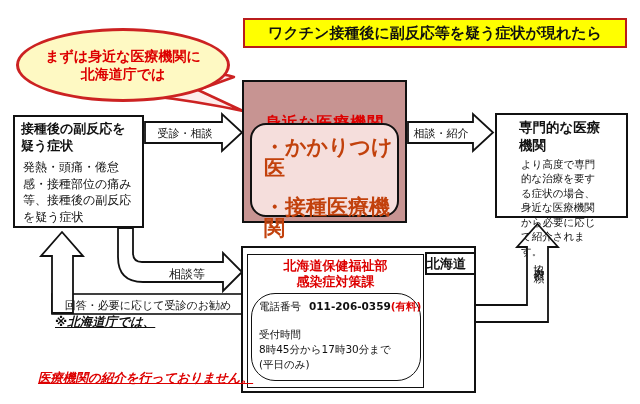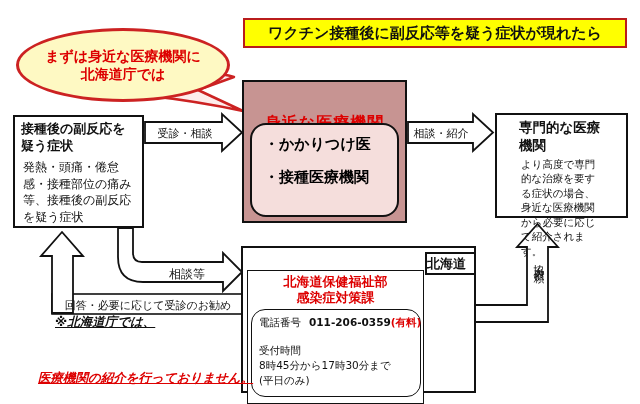--- a/index.html
+++ b/index.html
@@ -20,34 +20,34 @@
   .box{border:2px solid #111;background:#fff;}
   .left-box{left:13px;top:115px;width:131px;height:113px;padding:4px 6px;}
   .left-box .title{font-size:13px;font-weight:700;line-height:1.3;color:#111;}
   .left-box .body{font-size:12px;line-height:1.4;color:#111;margin-top:4px;padding-left:2px;}
 
   .center-box{left:242px;top:80px;width:165px;height:143px;background:#c79492;border:2px solid #111;}
   .center-box .header{text-align:center;font-size:16px;font-weight:700;color:#dd0000;
     padding-top:8px;letter-spacing:1px;margin-top:23px;}
   .center-inner{position:absolute;left:6px;top:41px;right:6px;bottom:4px;background:#f5dedc;
     border:2px solid #111;border-radius:16px;padding:12px 0 0 12px;}
-  .center-inner .item{font-size:15px;font-weight:700;color:#000000;line-height:1.0;margin-bottom:18px;}
+  .center-inner .item{font-size:21px;font-weight:700;color:#c2410c;line-height:1.0;margin-bottom:18px;}
 
   .right-box{left:495px;top:113px;width:133px;height:105px;padding:4px 22px;}
   .right-box .title{font-size:13.5px;font-weight:700;color:#111;}
   .right-box .body{font-size:10.5px;line-height:1.38;color:#111;margin-top:2px;padding-left:2px;}
 
   .contact-outer{left:241px;top:246px;width:235px;height:147px;border:2px solid #111;background:#fff;}
   .region-tag{position:absolute;left:182px;top:4px;width:51px;height:23px;border:2px solid #111;
     background:#fff;display:flex;align-items:center;justify-content:flex-start;
     font-size:13px;font-weight:600;color:#111;}
-  .contact-inner{position:absolute;left:4px;top:22px;width:177px;height:134px;border:1.5px solid #111;background:#fff;}
+  .contact-inner{position:absolute;left:4px;top:6px;width:177px;height:134px;border:1.5px solid #111;background:#fff;}
   .dept{ text-align:center;font-size:13px;font-weight:700;color:#dd0000;line-height:1.25;padding-top:3px;}
   .phone-card{position:absolute;left:3px;top:38px;width:170px;height:88px;border:1.5px solid #111;
-    border-radius:14px;padding:6px 7px;font-size:10.5px;color:#111;}
+    border-radius:24px;padding:6px 7px;font-size:10.5px;color:#111;}
   .phone-row{white-space:nowrap;}
   .phone-row .num{margin-left:8px;font-weight:600;}
   .fee{color:#dd0000;font-weight:700;}
   .hours{margin-top:13px;line-height:1.45;}
 
   .arrow-label{position:absolute;font-size:11px;color:#111;text-align:center;white-space:nowrap;z-index:2;}
   .vert-label{position:absolute;left:530px;top:255px;writing-mode:vertical-rl;
     font-size:11px;letter-spacing:3px;color:#111;z-index:2;}
 
   .note1{left:55px;top:314px;font-size:12.5px;font-weight:700;font-style:italic;

